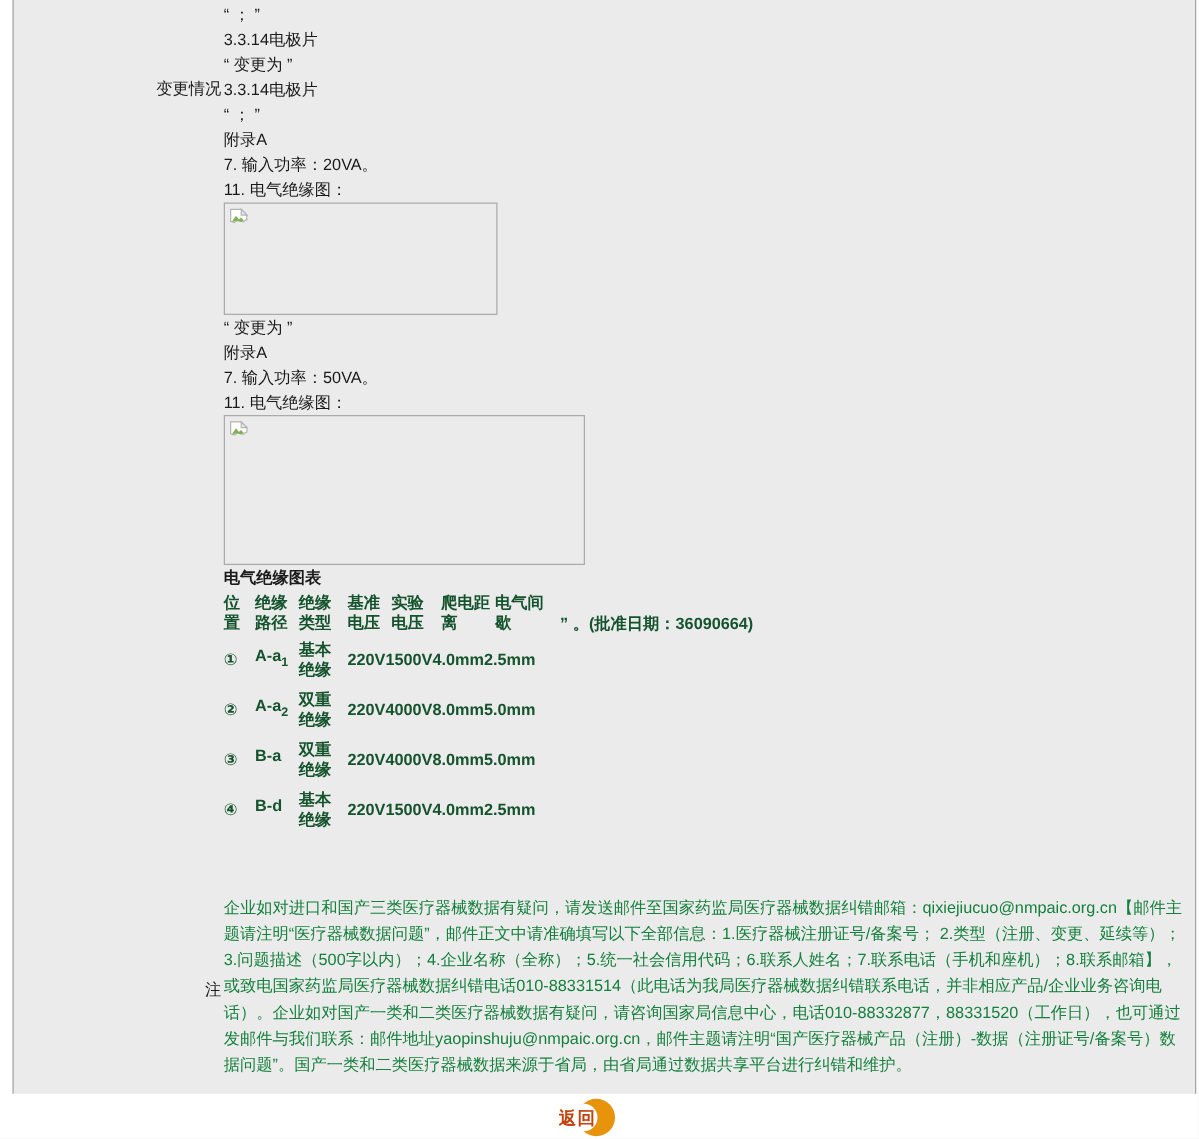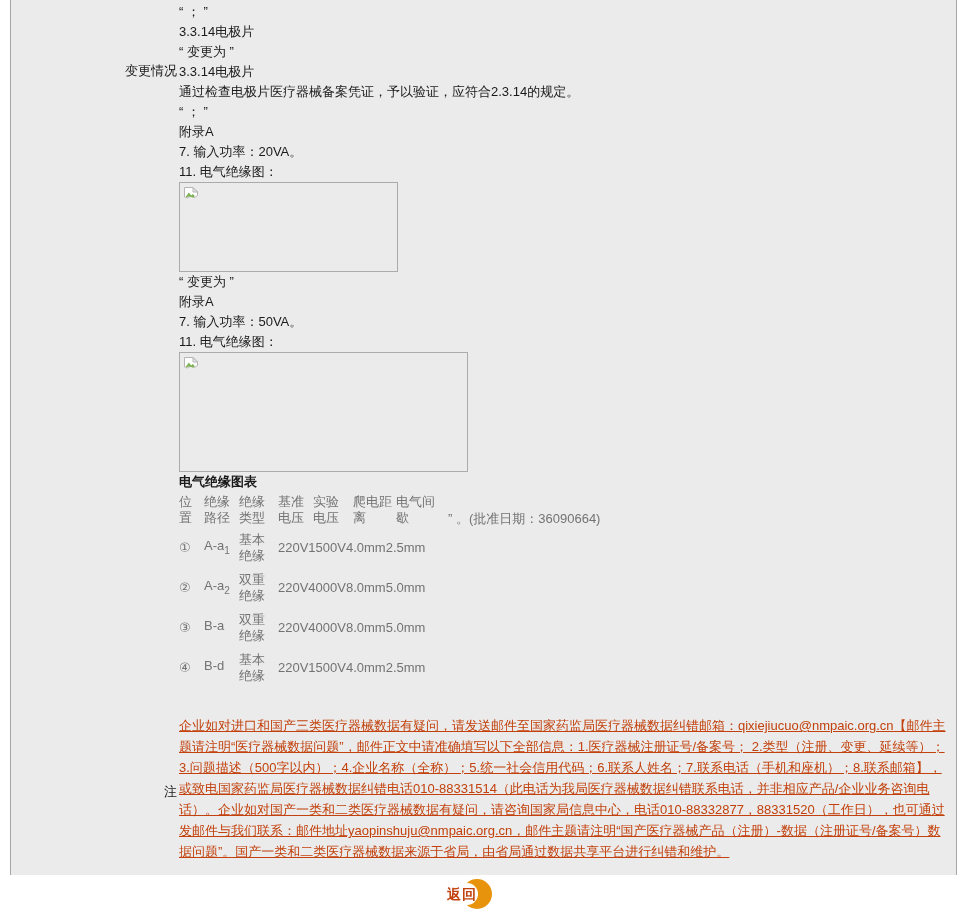--- a/index.html
+++ b/index.html
@@ -27,32 +27,32 @@
   .img-box {
     background:#EBEBEB; border:1px solid #ABABAB; box-sizing:border-box;
     position:relative;
   }
   .img-box-1 { width:219px; height:90px; }
   .img-box-2 { width:289px; height:120px; }
   .img-box svg { position:absolute; left:3px; top:3px; }
   .tbl-title { font-weight:bold; }
   table.ins { border-collapse:collapse; table-layout:fixed; }
   table.ins th, table.ins td {
-    padding:0; font-weight:normal; text-align:left; font-size:13px; color:#737373;
+    padding:0; font-weight:bold; text-align:left; font-size:13px; color:#14532d;
   }
   table.ins thead tr { height:36px; }
   table.ins th { line-height:16px; vertical-align:middle; white-space:pre-line; }
   table.ins th.suffix { vertical-align:bottom; white-space:nowrap; padding-left:10px; padding-bottom:1px; }
   table.ins tbody tr { height:40px; }
   td.two { white-space:pre-line; line-height:16px; }
   td.val { white-space:nowrap; }
   sub { font-size:10px; }
   .note-text {
     position:absolute; left:168px; top:715px; width:768px;
-    font-size:13px; line-height:21px; color:#c2410c;text-decoration:underline;
+    font-size:13px; line-height:21px; color:#15803d;
   }
   .back-btn {
     position:absolute; left:447px; top:877px; width:45px; height:33px; cursor:pointer;
   }
   .circle-orange {
     position:absolute; right:0; top:2px; width:30px; height:30px;
     border-radius:50%; background:#E8930C;
   }
   .circle-white {
     position:absolute; left:9px; top:6px; width:22px; height:22px;
@@ -68,21 +68,20 @@
 
 <div class="panel">
 
   <div class="row-label label-change">变更情况</div>
 
   <div class="content">
     <div class="line">“ ； ”</div>
     <div class="line">3.3.14电极片</div>
     <div class="line">“ 变更为 ”</div>
     <div class="line">3.3.14电极片</div>
-    <div class="line">通过检查电极片医疗器械备案凭证，予以验证，应符合2.3.14的规定。</div>
     <div class="line">“ ； ”</div>
     <div class="line">附录A</div>
     <div class="line">7. 输入功率：20VA。</div>
     <div class="line">11. 电气绝缘图：</div>
 
     <div class="img-box img-box-1">
       <svg width="16" height="16" viewBox="0 0 16 16">
         <path fill="#ffffff" stroke="#B5B5B5" stroke-width="1" d="M1.5 1.5 h8.5 l4.5 4.5 v3.5 l-3 2 -4 -1.5 -3 2 -3 -1 z"></path>
         <path fill="#E8E8E8" stroke="#B5B5B5" stroke-width="1" d="M10 1.5 l4.5 4.5 h-4.5 z"></path>
         <path fill="#7FB254" d="M3 10.5 l2.8-4 2.4 3 1.5-1.6 2.3 2.3 -2 1.4 -4-1.1 -3 1z"></path>

